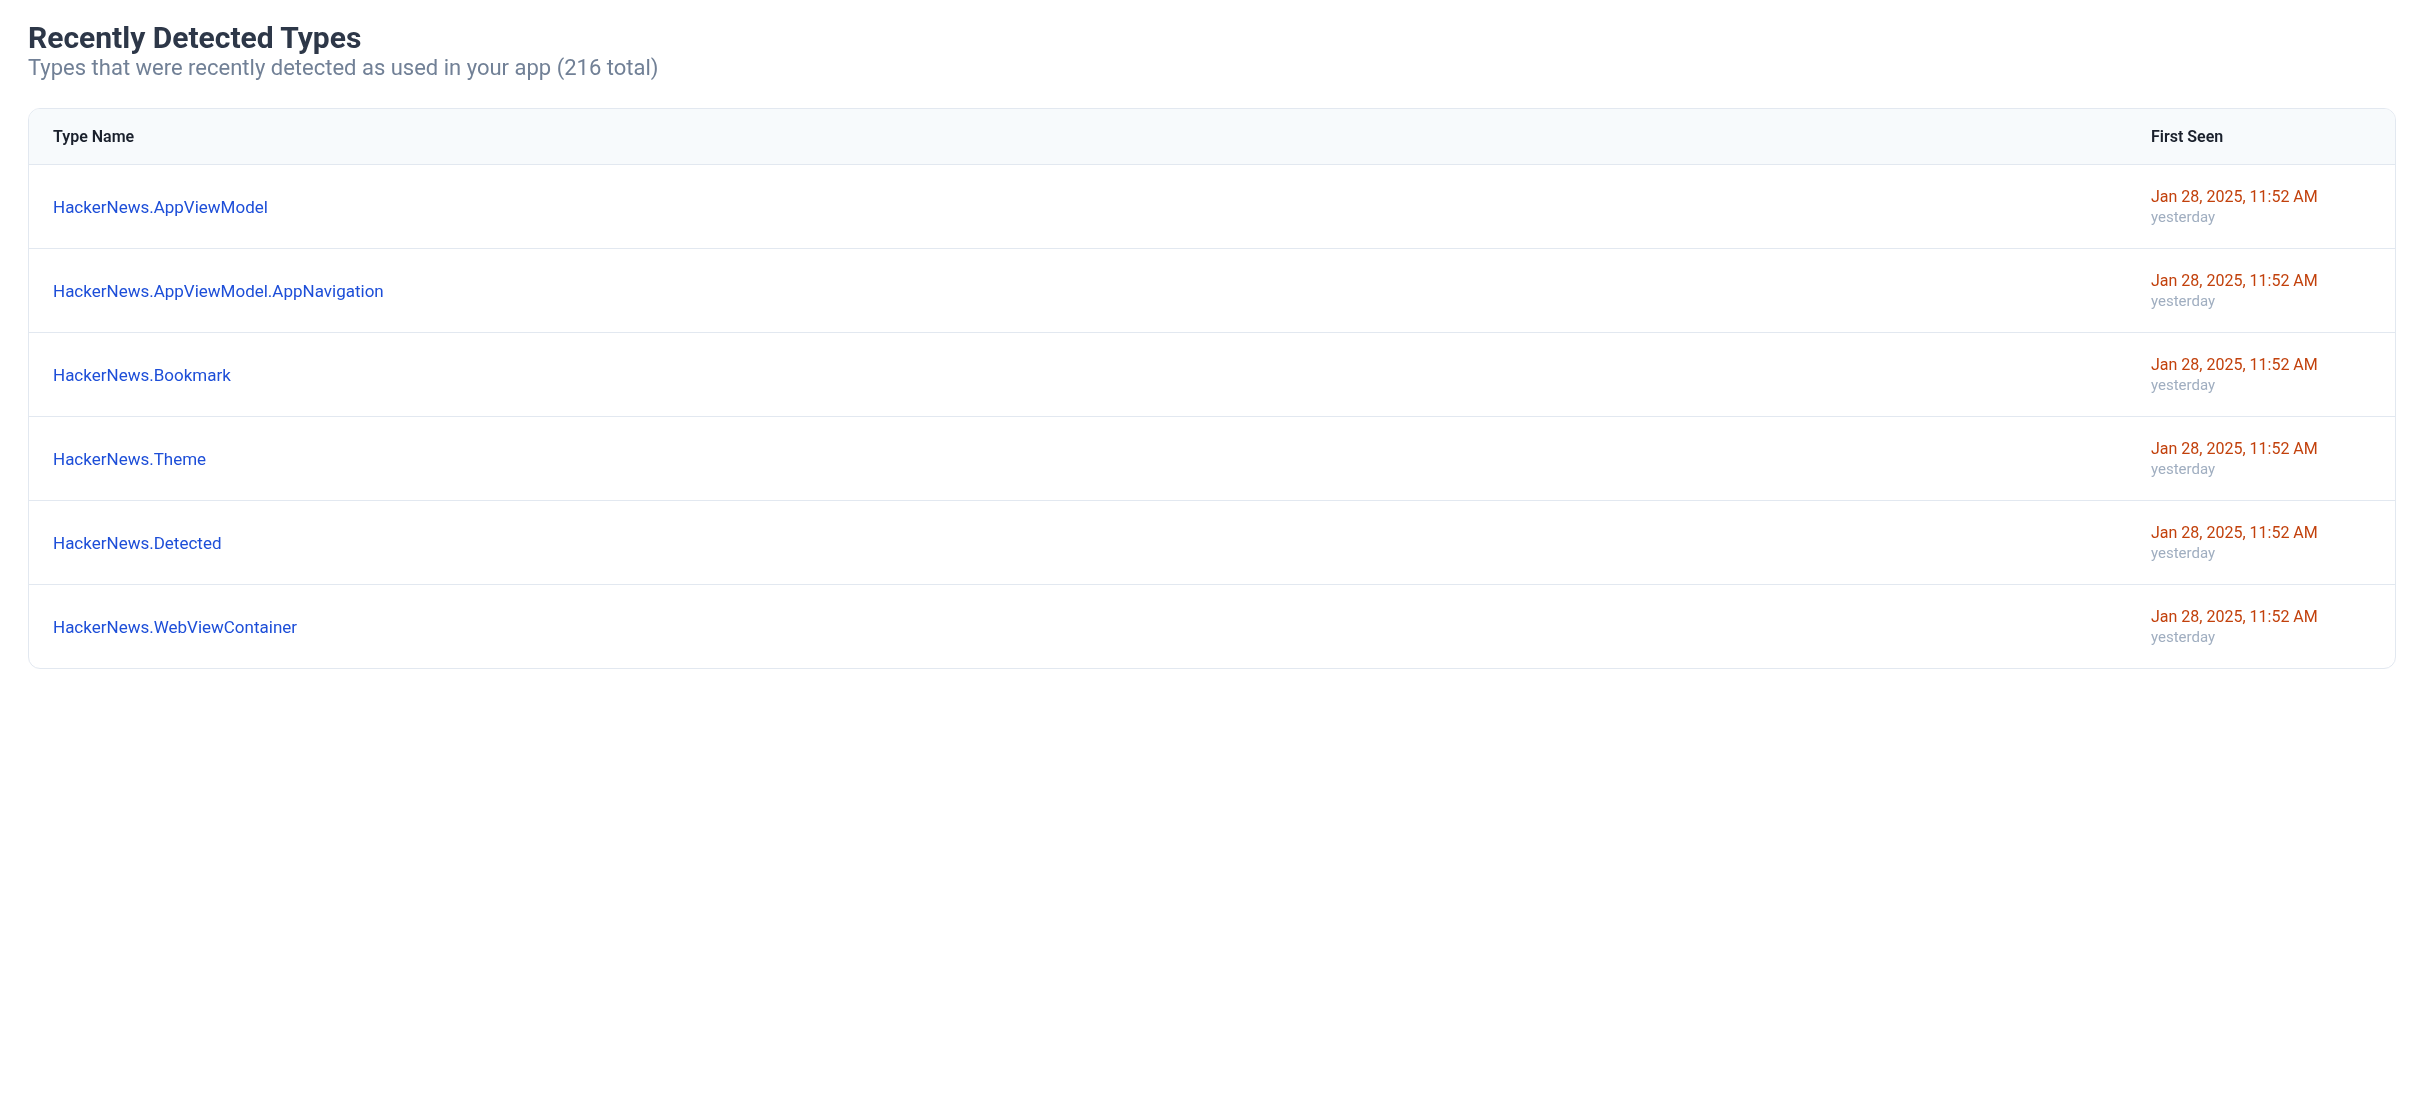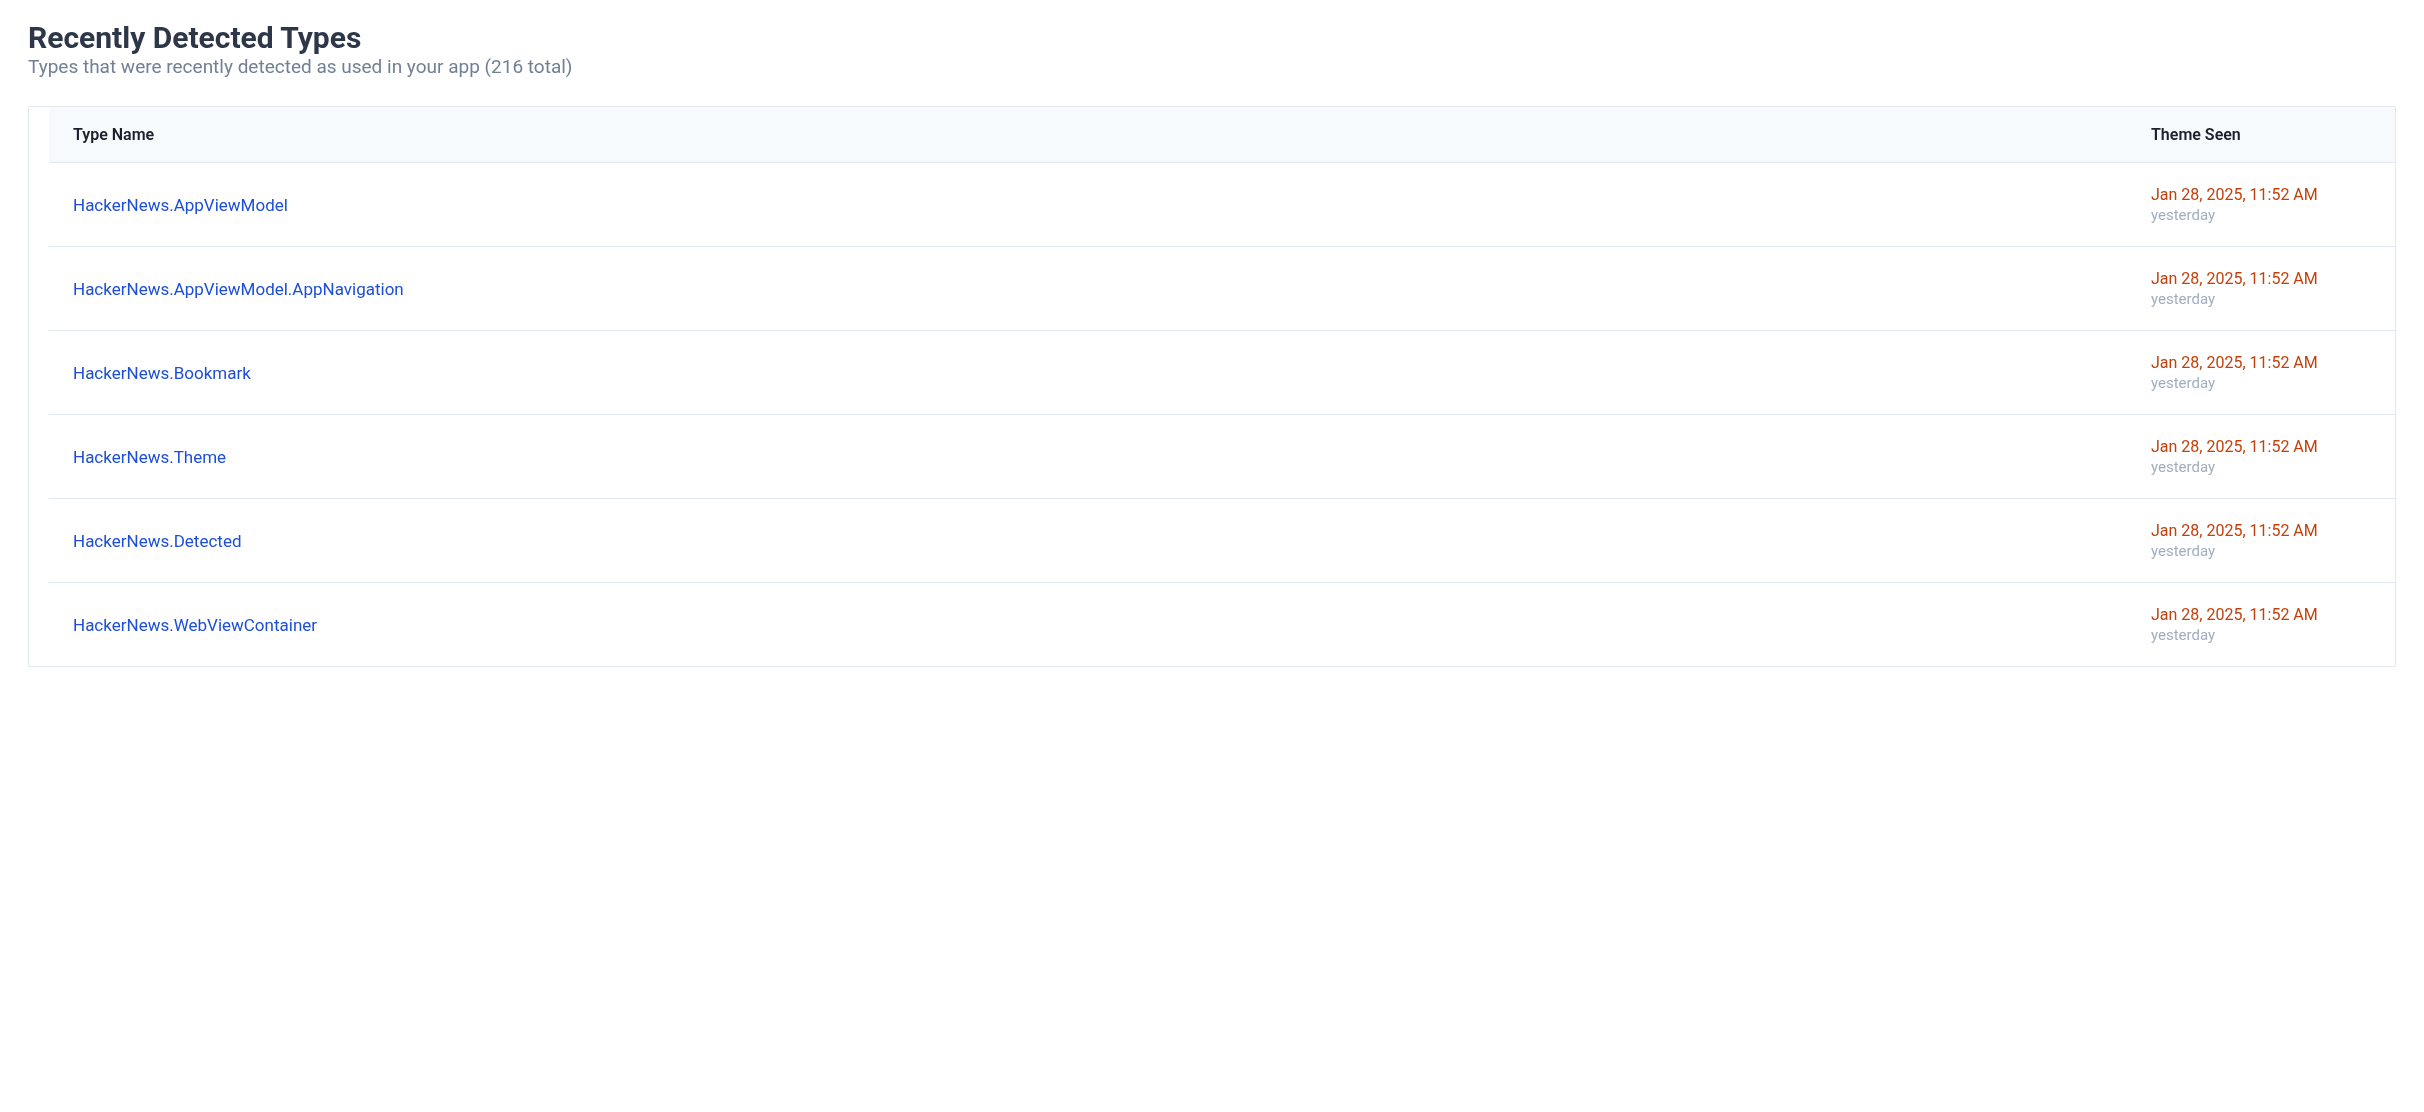--- a/index.html
+++ b/index.html
@@ -16,30 +16,29 @@
     .container {
       max-width: 100%;
     }
     .page-title {
       font-size: 30px;
       font-weight: 700;
       color: #2d3748;
       margin-bottom: 0;
     }
     .page-subtitle {
-      font-size: 19px;
+      font-size: 22px;
       color: #718096;
       margin-bottom: 28px;
     }
     .table {
       width: 100%;
       border: 1px solid #e2e8f0;
-      border-radius: 2px;
+      border-radius: 12px;
       overflow: hidden;
-      padding-left: 20px;
     }
     .table-header {
       display: flex;
       background: #f7fafc;
       border-bottom: 1px solid #e2e8f0;
       padding: 18px 24px;
     }
     .th {
       font-size: 16px;
       font-weight: 600;
@@ -81,21 +80,21 @@
 </head>
 <body>
 
 <div class="container">
   <h1 class="page-title">Recently Detected Types</h1>
   <p class="page-subtitle">Types that were recently detected as used in your app (216 total)</p>
 
   <div class="table">
     <div class="table-header">
       <div class="th col-name">Type Name</div>
-      <div class="th col-seen">Theme Seen</div>
+      <div class="th col-seen">First Seen</div>
     </div>
 
     <div class="table-row">
       <div class="type-name">HackerNews.AppViewModel</div>
       <div class="first-seen">
         <div class="date-main">Jan 28, 2025, 11:52 AM</div>
         <div class="date-relative">yesterday</div>
       </div>
     </div>
 

